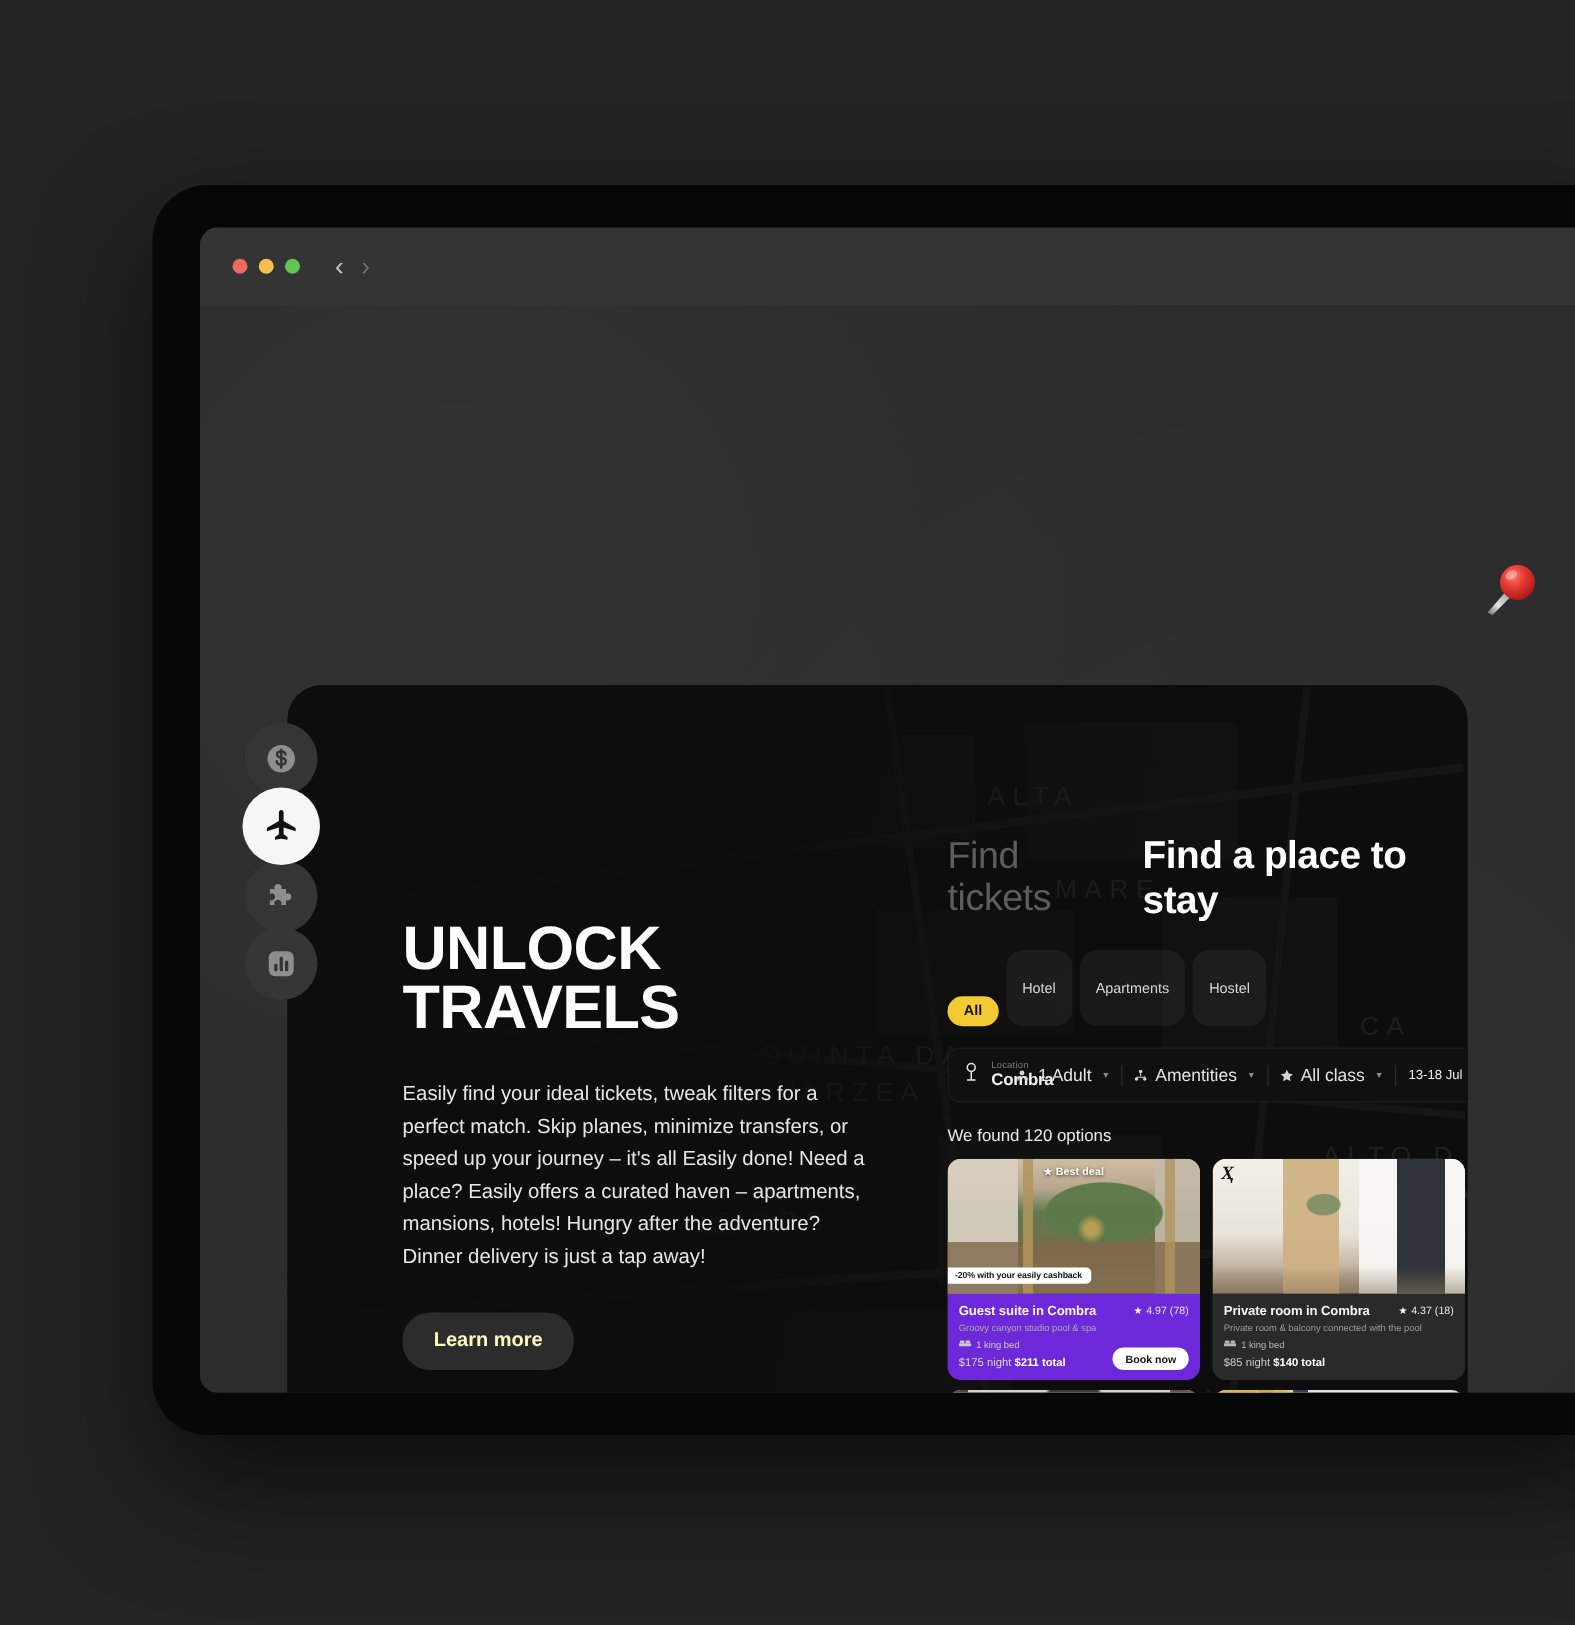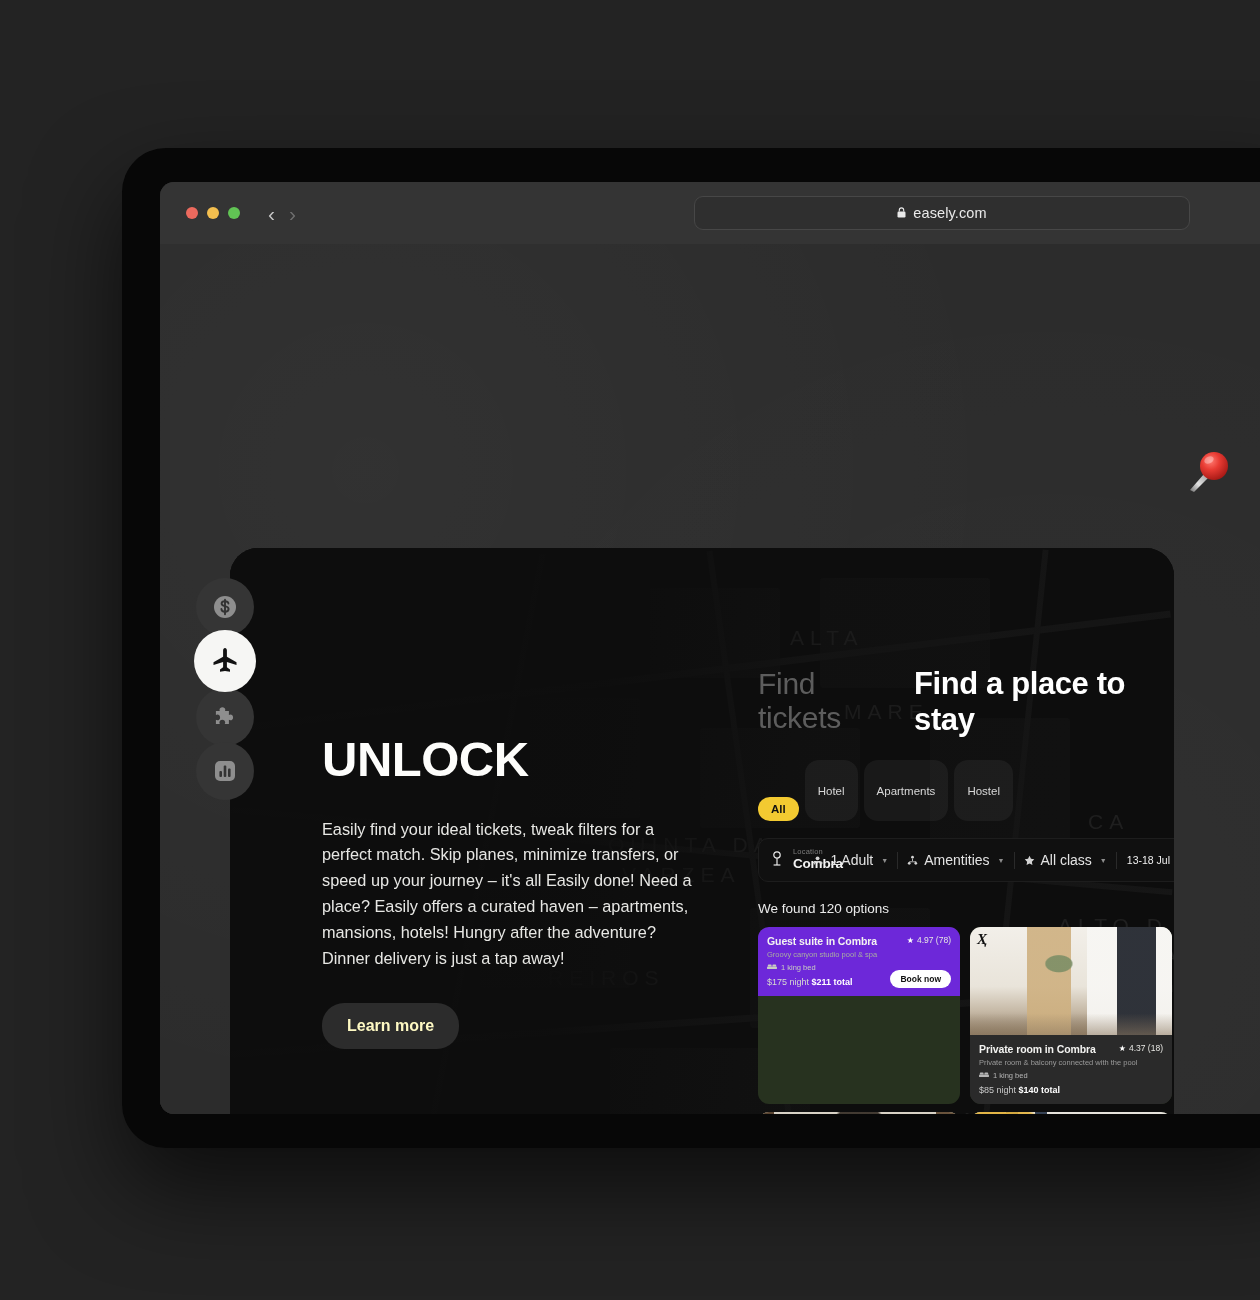--- a/index.html
+++ b/index.html
@@ -201,29 +201,20 @@
     <div class="chrome">
       <div class="traffic">
         <span class="dot r"></span>
         <span class="dot y"></span>
         <span class="dot g"></span>
       </div>
       <div class="navbtns">
         <span class="navbtn">‹</span>
         <span class="navbtn fwd">›</span>
       </div>
-      <div class="urlbar">
-        <span class="lock">
-          <svg width="9" height="11" viewBox="0 0 9 11">
-              <rect x="0.5" y="4.5" width="8" height="6" rx="1.2" fill="#eaeaea"></rect>
-              <path d="M2.3 4.5V3.1a2.2 2.2 0 0 1 4.4 0v1.4" stroke="#eaeaea" stroke-width="1.1" fill="none"></path>
-            </svg>
-        </span>
-        <span class="host">easely.com</span>
-      </div>
 
     </div>
 
     <div class="page">
       <div class="page-grain"></div>
 
       <div class="hero">
 
         <div class="map">
           <div class="block" style="left:420px;top:40px;width:130px;height:90px;"></div>
@@ -251,20 +242,21 @@
           <div class="map-label" style="left:828px;top:366px;">ALTO D</div>
           <div class="map-label" style="left:820px;top:396px;">SÃO JOA</div>
           <div class="map-label" style="left:690px;top:560px;">FRANCA</div>
           <div class="map-label" style="left:614px;top:152px;">MARE</div>
         </div>
         <div class="map-shade"></div>
 
         <div class="copy">
           <div class="headline">
             <span>UNLOCK</span>
+            <span>TRAVELS</span>
           </div>
           <p class="subcopy">Easily find your ideal tickets, tweak filters for a perfect match. Skip planes, minimize transfers, or speed up your journey – it's all Easily done! Need a place? Easily offers a curated haven – apartments, mansions, hotels! Hungry after the adventure? Dinner delivery is just a tap away!</p>
           <button class="learn">Learn more</button>
         </div>
 
         <div class="panel">
 
           <div class="panel-title">
             <span class="t-inactive">Find tickets</span>
             <span class="t-active">Find a place to stay</span>
@@ -334,20 +326,38 @@
             <div class="sb-sep"></div>
 
             <div class="sb-date">13-18 Jul</div>
           </div>
 
           <div class="found">We found 120 options</div>
 
           <div class="grid">
 
             <div class="card green">
+              <div class="photo">
+                <div class="ph-layer" style="background:linear-gradient(180deg,#cdbda5 0%,#b9a88e 22%,#5e7a4e 40%,#7a6a4c 70%,#9b8a6c 100%);"></div>
+                <div class="ph-layer" style="background:
+                  linear-gradient(90deg, rgba(215,206,190,.95) 0 28%, rgba(0,0,0,0) 28%),
+                  radial-gradient(ellipse at 62% 40%, rgba(92,120,74,.95) 0 26%, rgba(0,0,0,0) 27%),
+                  linear-gradient(90deg, rgba(0,0,0,0) 0 82%, rgba(196,186,168,.9) 82% 100%);"></div>
+                <div class="ph-layer" style="background:
+                  linear-gradient(180deg, rgba(0,0,0,0) 0 62%, rgba(126,104,74,.8) 62% 100%);"></div>
+                <div class="ph-layer" style="background:
+                  linear-gradient(90deg, rgba(0,0,0,0) 0 30%, rgba(176,148,92,.85) 30% 34%, rgba(0,0,0,0) 34%),
+                  linear-gradient(90deg, rgba(0,0,0,0) 0 86%, rgba(176,148,92,.8) 86% 90%, rgba(0,0,0,0) 90%);"></div>
+                <div class="ph-layer" style="background:radial-gradient(circle at 57% 52%, rgba(255,190,90,.55) 0 4%, rgba(0,0,0,0) 9%);"></div>
+                <div class="badge-best">
+                  <span class="star">★</span>
+                  <span>Best deal</span>
+                </div>
+                <div class="cashback">-20% with your easily cashback</div>
+              </div>
               <div class="cbody">
                 <div class="crow1">
                   <div class="ctitle">Guest suite in Combra</div>
                   <div class="crate">
                     <span class="star">★</span>
                     <span>4.97 (78)</span>
                   </div>
                 </div>
                 <div class="csub">Groovy canyon studio pool &amp; spa</div>
                 <div class="cbed">

